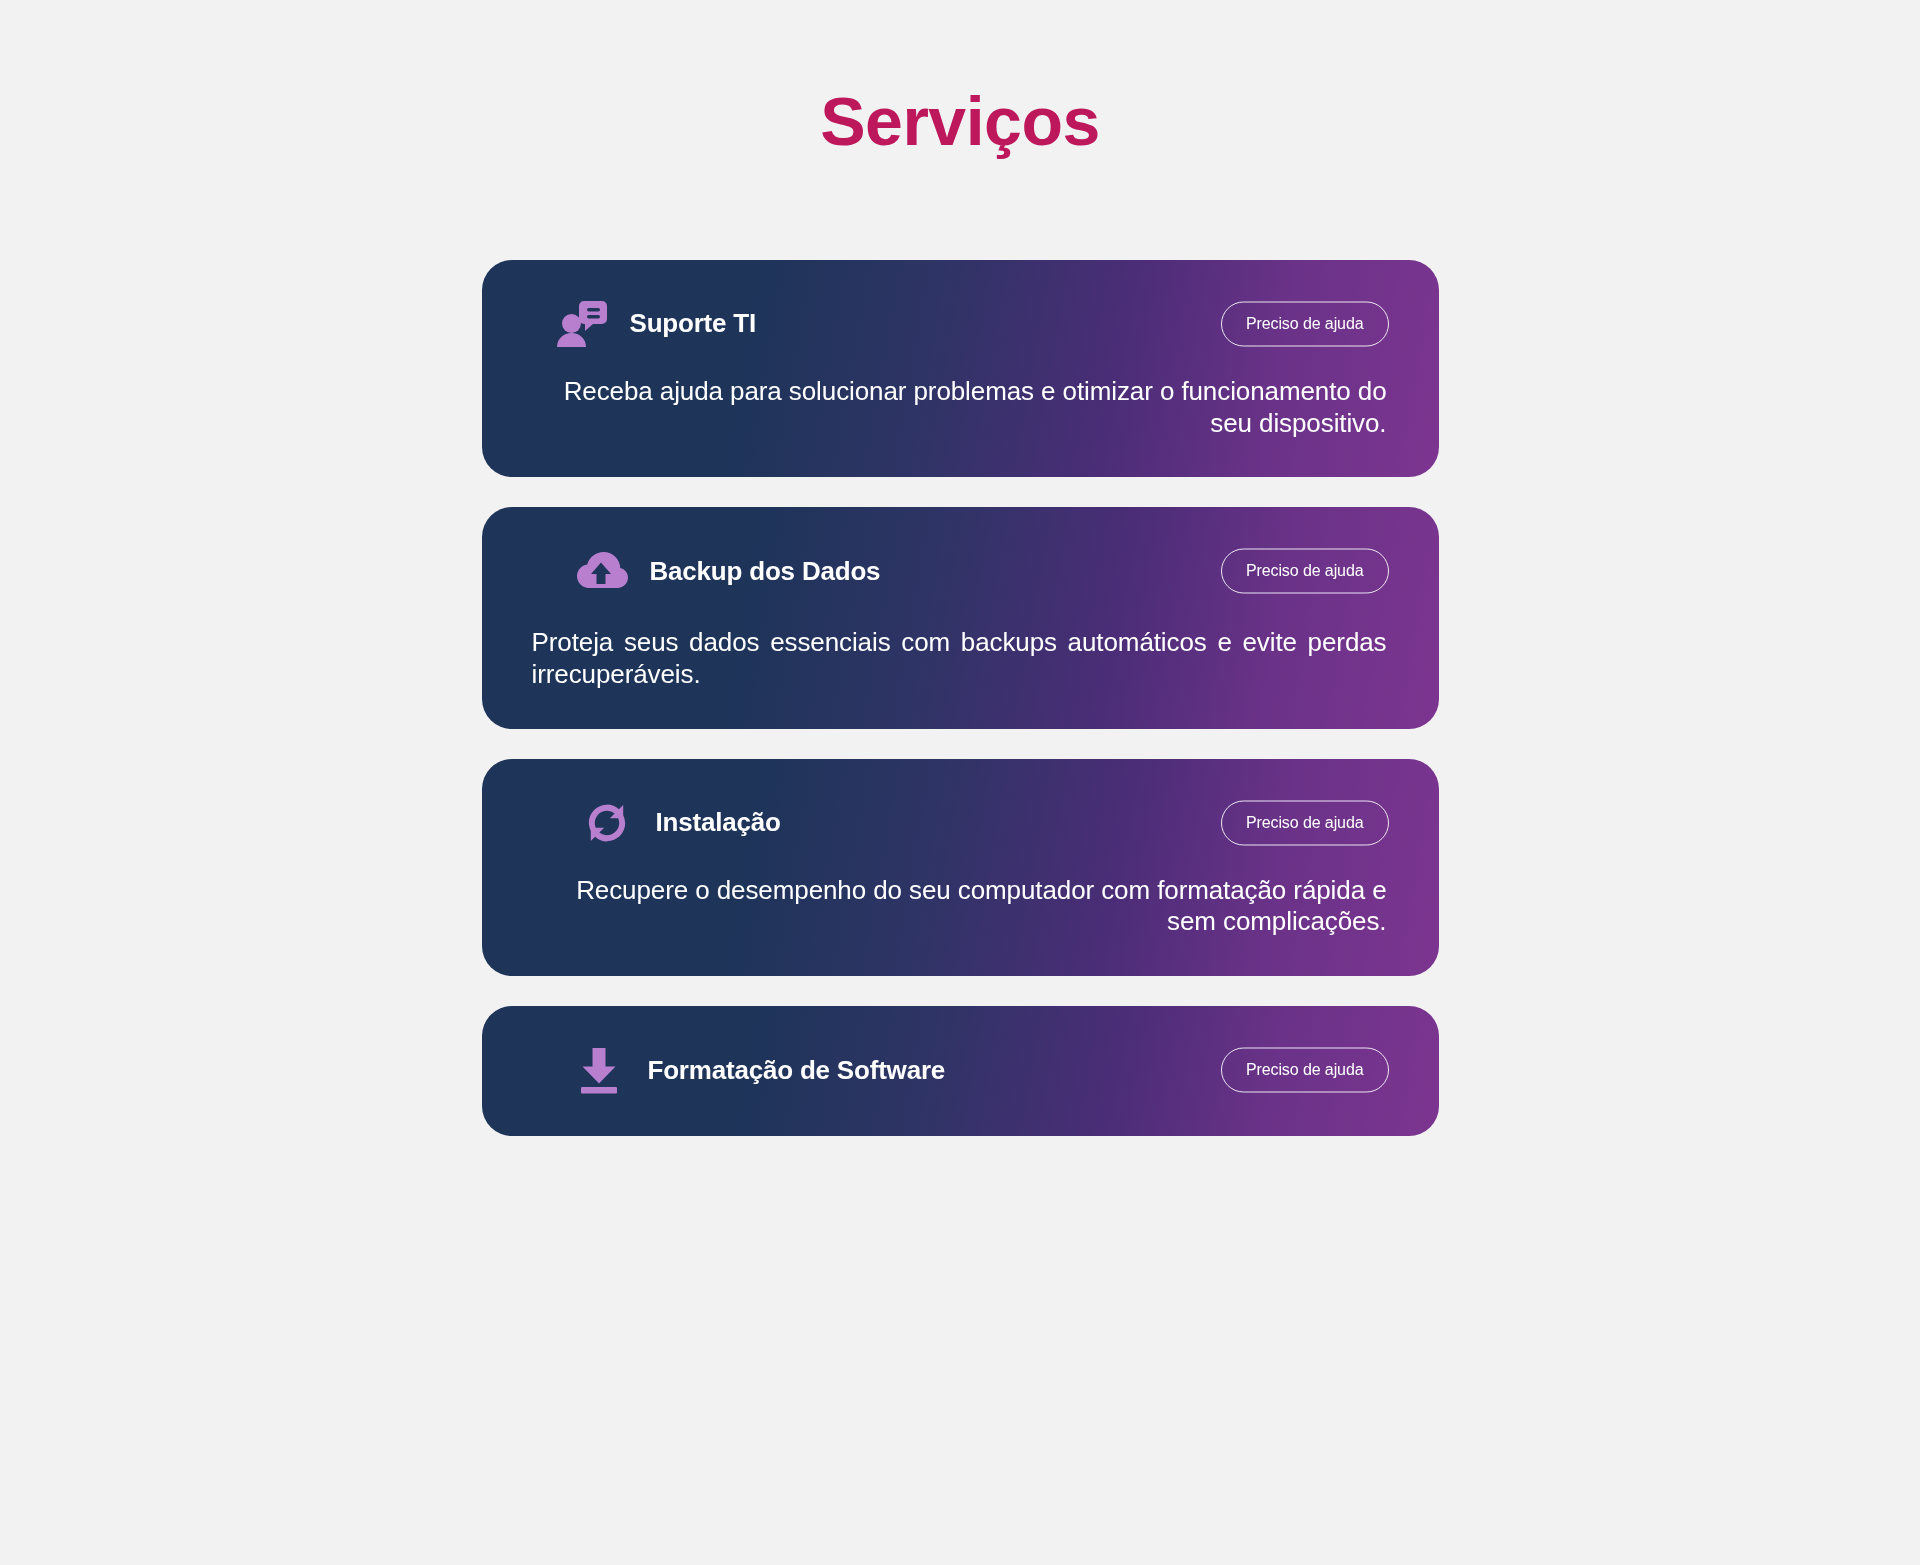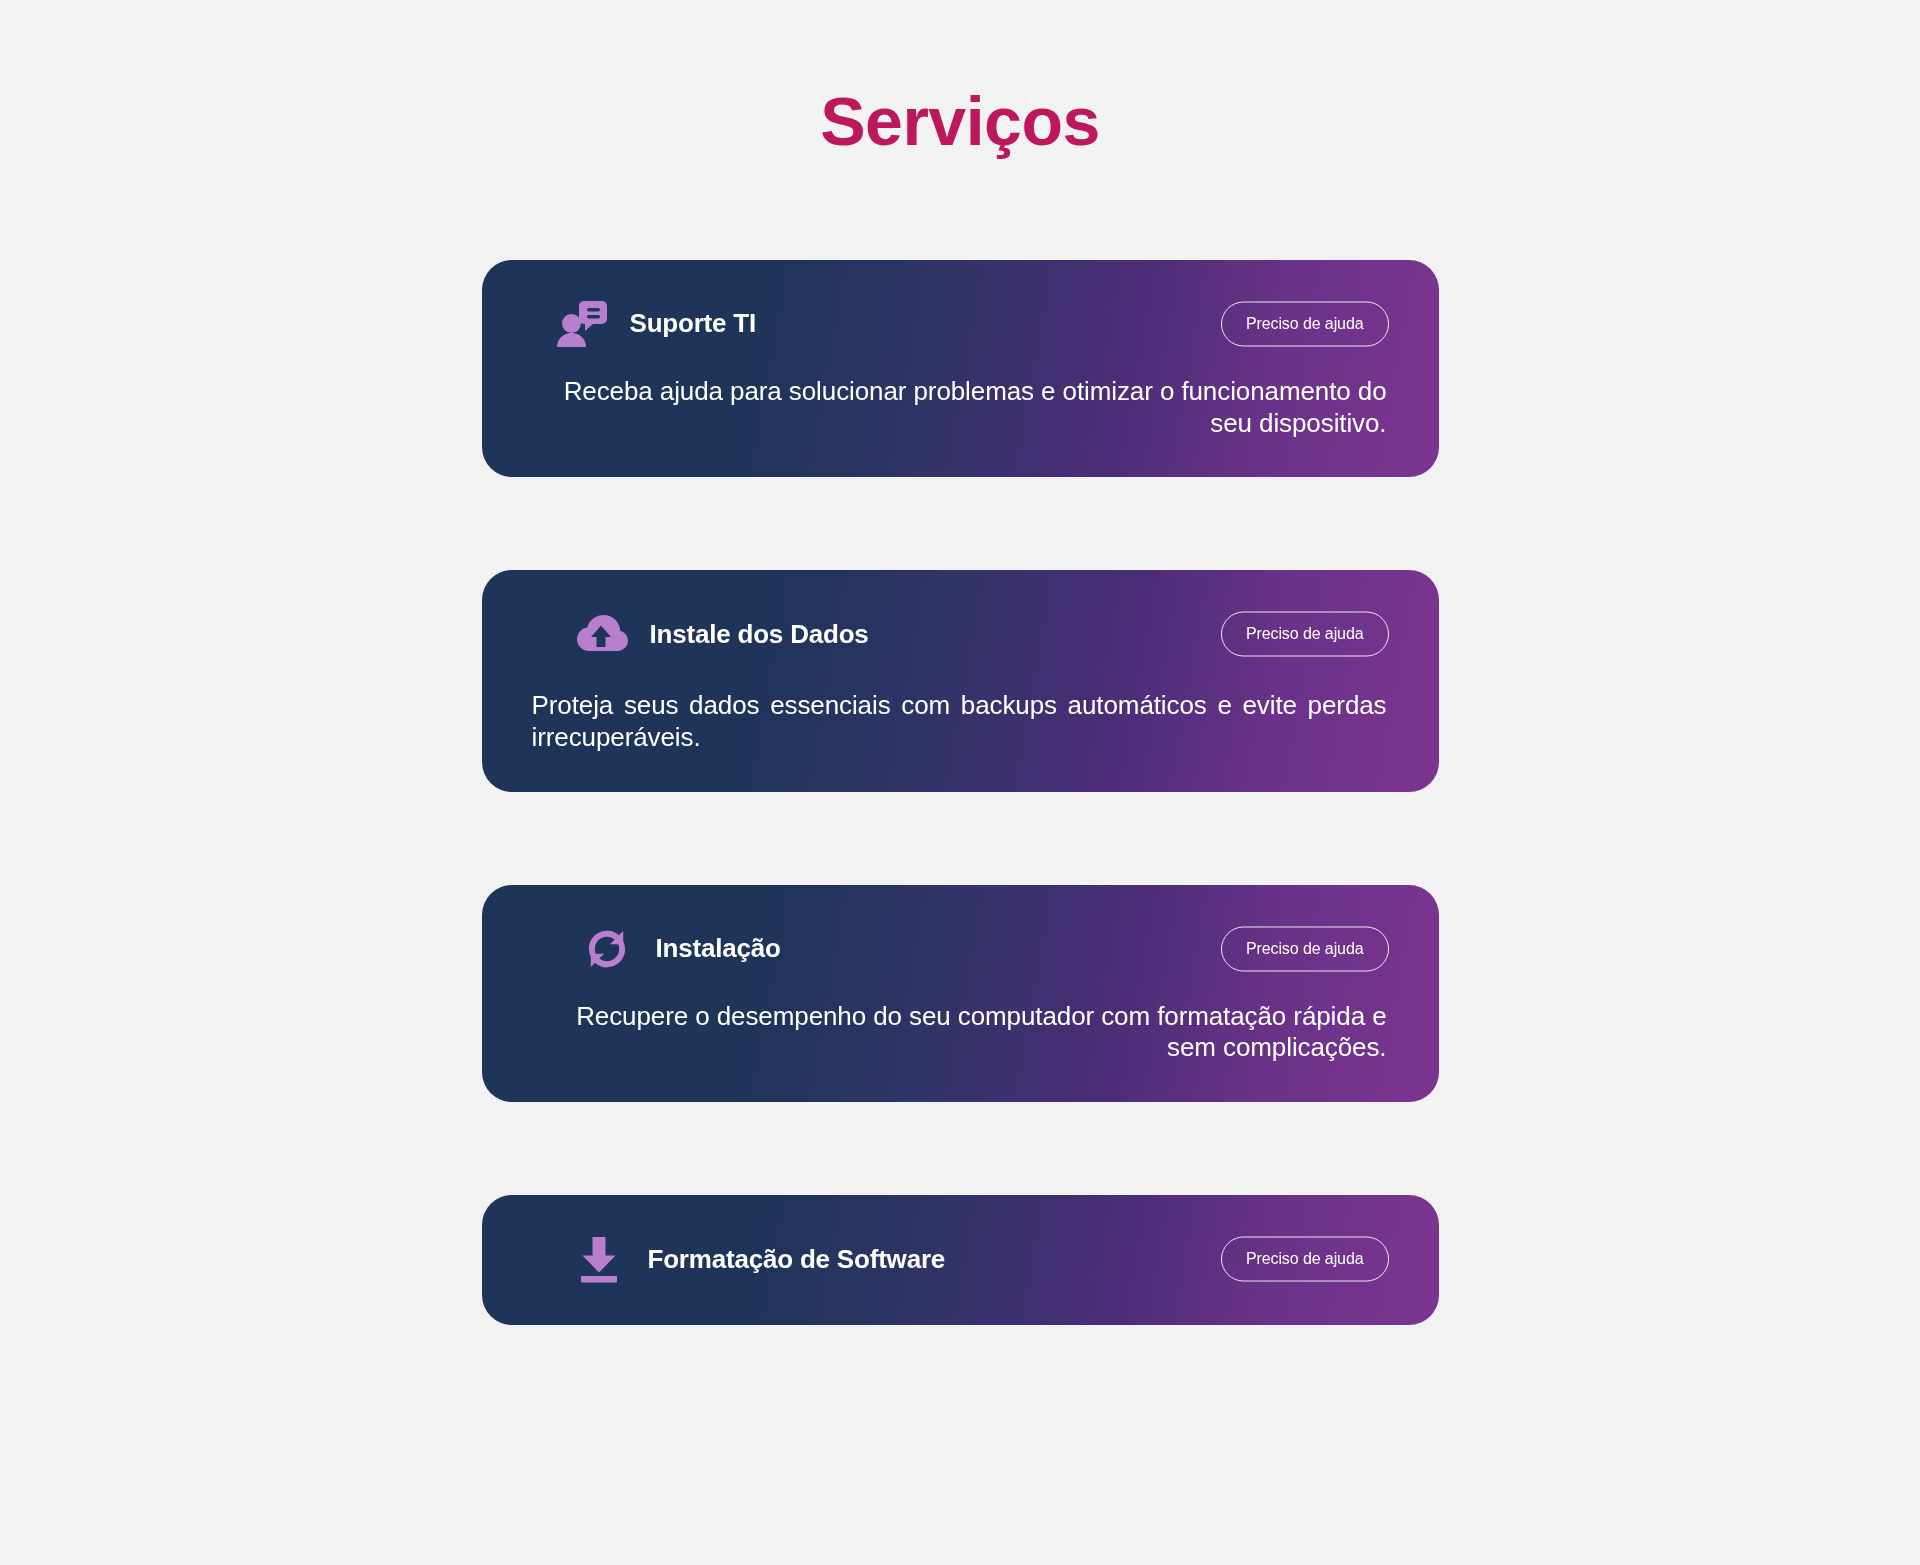--- a/index.html
+++ b/index.html
@@ -31,21 +31,21 @@
     line-height: 1.1;
   }
 
   
   .cards {
     width: 957px;
     margin: 0 auto;
     margin-top: 101px;
     display: flex;
     flex-direction: column;
-    gap: 93px;
+    gap: 30px;
   }
 
   .card {
     position: relative;
     border-radius: 30px;
     background: linear-gradient(100deg,
         #1e3459 0%,
         #1e3459 28%,
         #2e3465 46%,
         #4b2d77 66%,
@@ -147,21 +147,21 @@
     </div>
 
     <div class="card">
       <div class="card-head">
         <span class="card-icon gap-2">
           <svg width="54" height="54" viewBox="0 0 54 54" fill="none" aria-hidden="true">
             <path d="M15 44c-6.6 0-12-5.3-12-11.9 0-6 4.4-10.9 10.2-11.7C15.3 13.2 22 8 29.7 8c9 0 16.3 7.1 16.6 16 4.5 1 7.7 4.9 7.7 9.6C54 39 49.6 44 43.5 44z" fill="#b97fcf"></path>
             <path d="M27 18.5l10 11.5h-5.5v10h-9v-10H17z" fill="#1e3459"></path>
           </svg>
         </span>
-        <span class="card-title">Instale dos Dados</span>
+        <span class="card-title">Backup dos Dados</span>
         <button class="help-button">Preciso de ajuda</button>
       </div>
       <p class="card-desc justified">Proteja seus dados essenciais com backups automáticos e evite perdas irrecuperáveis.</p>
     </div>
 
     <div class="card">
       <div class="card-head">
         <span class="card-icon gap-3">
           <svg width="50" height="50" viewBox="0 0 50 50" fill="none" aria-hidden="true">
             <path d="M25 6.5c4.6 0 8.8 1.8 11.9 4.7l4.3-4.3v13.4H27.8l4.9-4.9A12.5 12.5 0 0 0 25 12.8V6.5z" fill="#b97fcf"></path>

